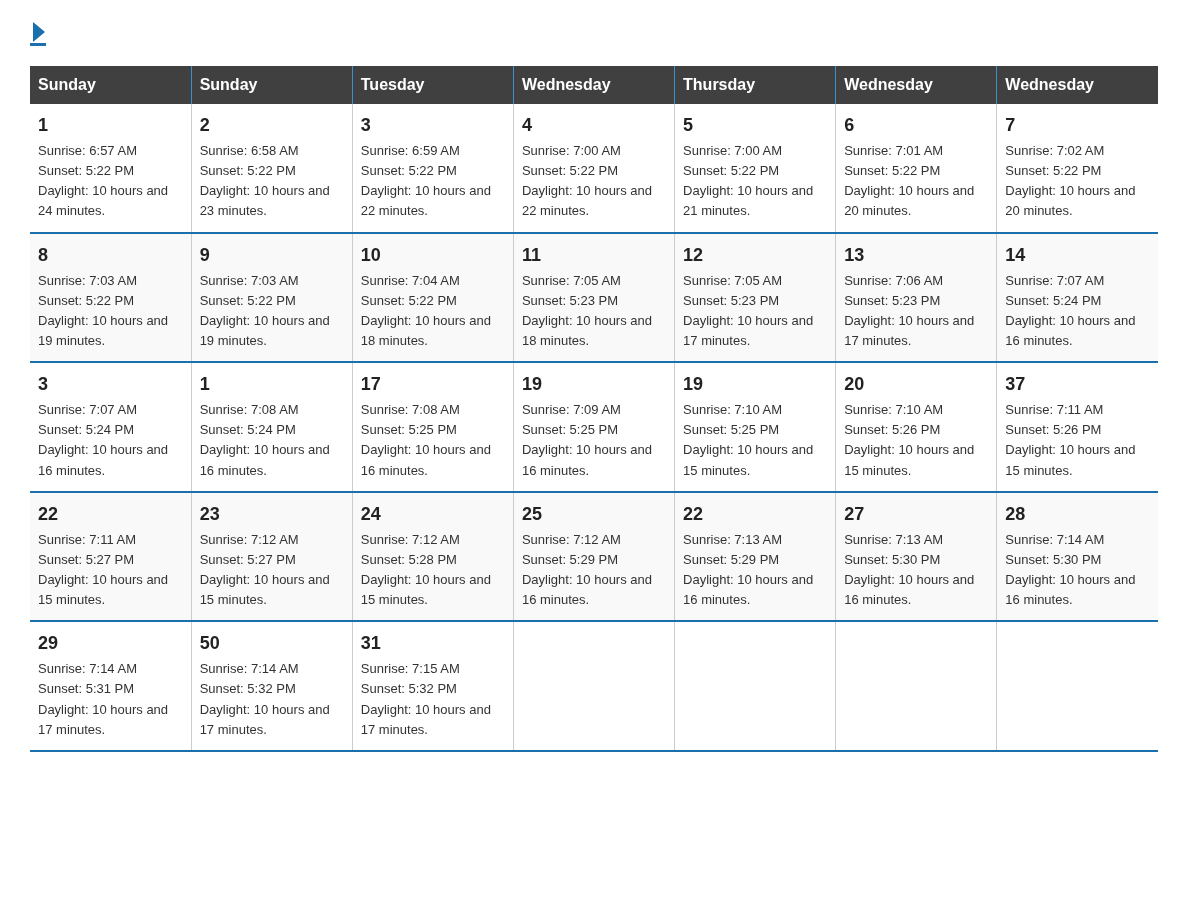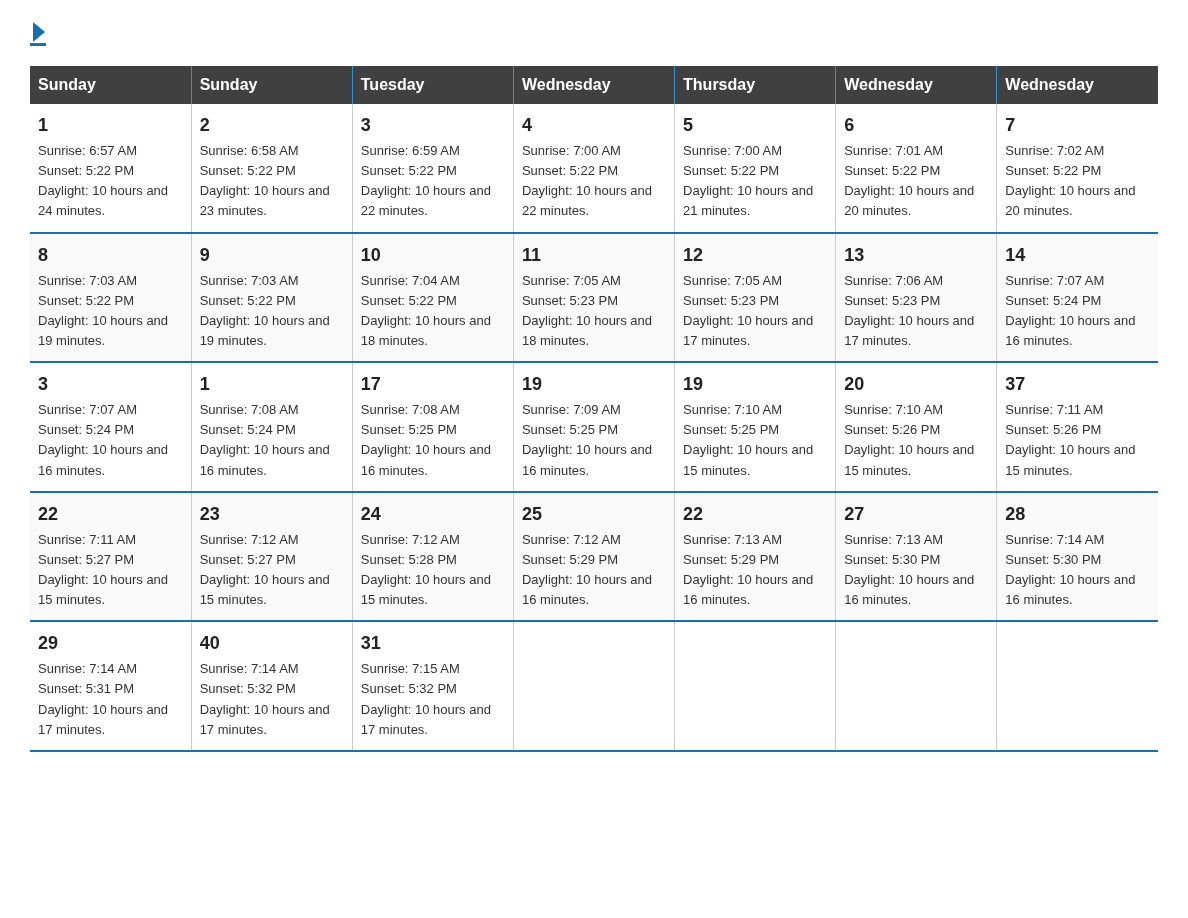--- a/index.html
+++ b/index.html
@@ -264,21 +264,21 @@
           <span class="day-number">28</span>
           <div class="day-info">Sunrise: 7:14 AM<br>Sunset: 5:30 PM<br>Daylight: 10 hours and 16 minutes.</div>
         </td>
       </tr>
       <tr>
         <td>
           <span class="day-number">29</span>
           <div class="day-info">Sunrise: 7:14 AM<br>Sunset: 5:31 PM<br>Daylight: 10 hours and 17 minutes.</div>
         </td>
         <td>
-          <span class="day-number">40</span>
+          <span class="day-number">50</span>
           <div class="day-info">Sunrise: 7:14 AM<br>Sunset: 5:32 PM<br>Daylight: 10 hours and 17 minutes.</div>
         </td>
         <td>
           <span class="day-number">31</span>
           <div class="day-info">Sunrise: 7:15 AM<br>Sunset: 5:32 PM<br>Daylight: 10 hours and 17 minutes.</div>
         </td>
         <td></td>
         <td></td>
         <td></td>
         <td></td>

